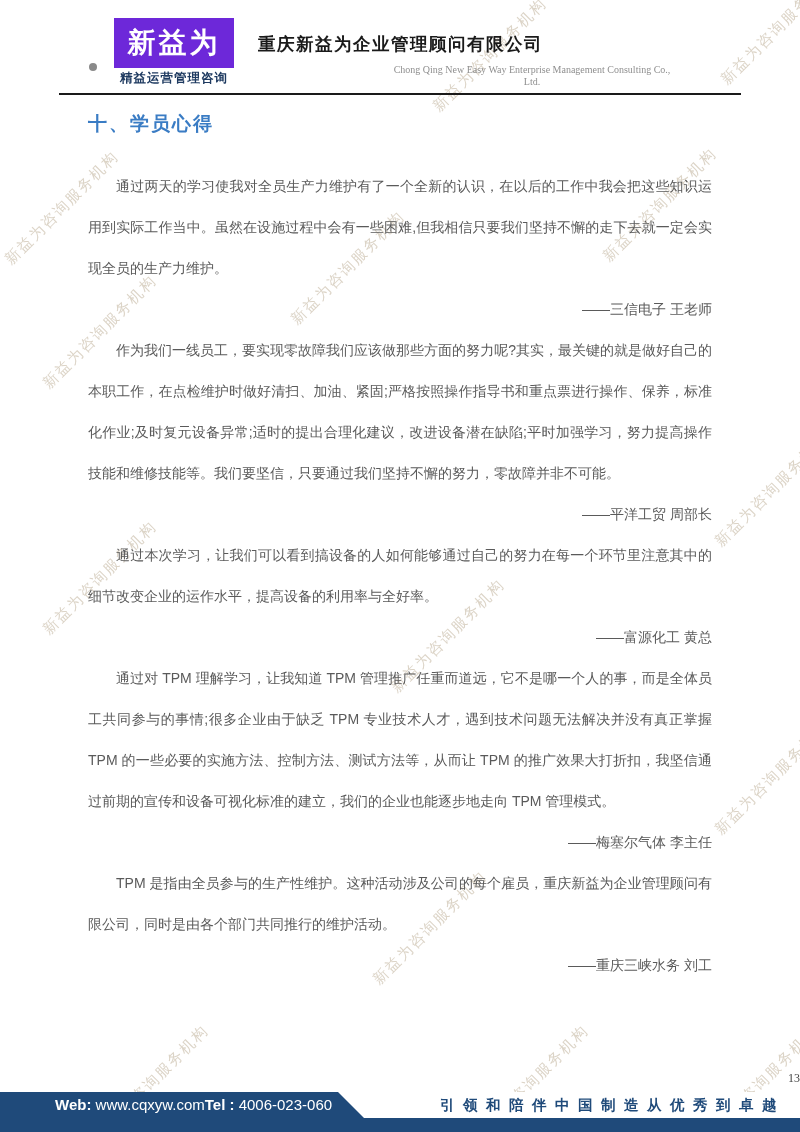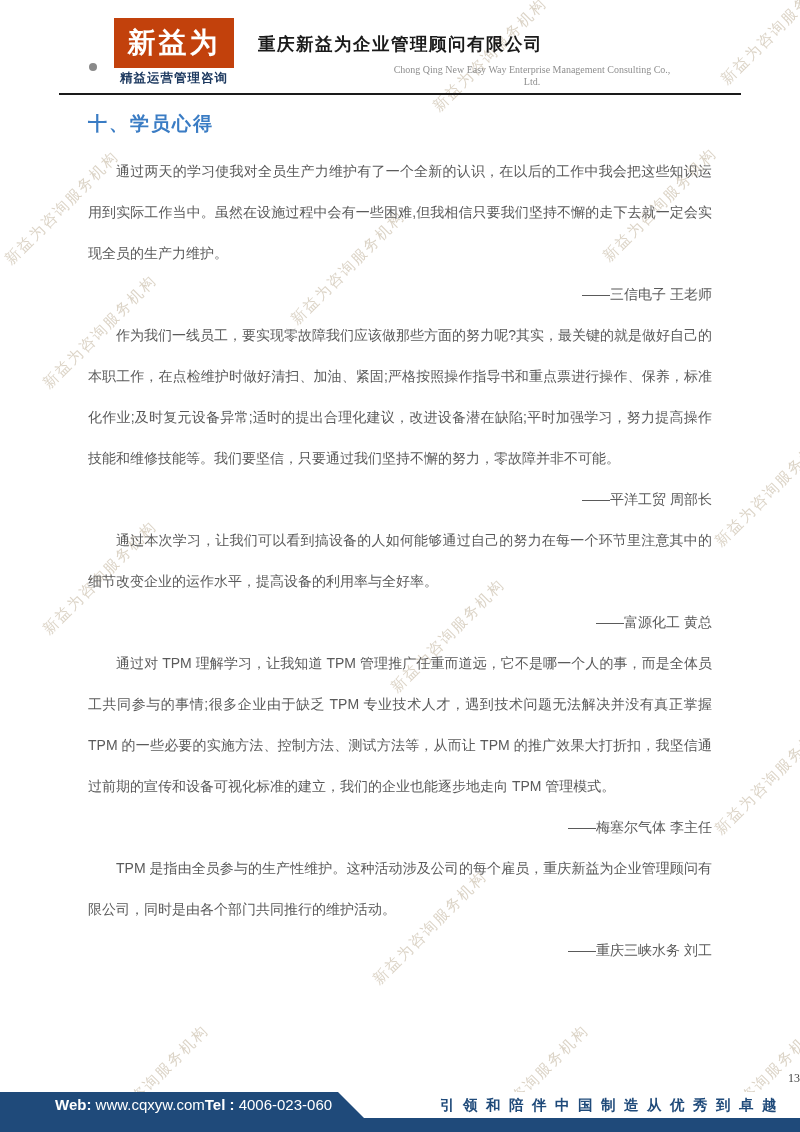--- a/index.html
+++ b/index.html
@@ -23,21 +23,21 @@
   }
   
   .header { position:relative; height:93px; z-index:1; }
   .bullet {
     position:absolute; left:89px; top:63px;
     width:8px; height:8px; border-radius:50%;
     background:#8a8a8a;
   }
   .logo { position:absolute; left:114px; top:18px; width:120px; }
   .logo-main {
-    background:#c2410c; color:#ffffff;
+    background:#6d28d9; color:#ffffff;
     height:50px; line-height:50px;
     font-size:28px; font-weight:bold; text-align:center;
     letter-spacing:3px;
   }
   .logo-sub {
     background:#ffffff; color:#1e3a60;
     font-size:12.5px; font-weight:bold; text-align:center;
     padding-top:2px; letter-spacing:1px;
   }
   .company-cn {
@@ -53,21 +53,21 @@
   }
   .company-en .en1 { white-space:nowrap; }
   .header-rule {
     position:relative; z-index:1;
     margin:0 59px; border-bottom:2px solid #1a1a1a;
   }
   
   .content { position:relative; z-index:1; padding:16px 88px 0 88px; }
   .section-title {
     color:#3a7cc4; font-size:19px; font-weight:bold;
-    letter-spacing:2px; margin-bottom:14px;
+    letter-spacing:2px; margin-bottom:29px;
   }
   .para {
     font-size:14px; color:#5a5a5a;
     line-height:41px; text-align:justify;
     text-indent:2em;
   }
   .attr {
     font-size:14px; color:#5a5a5a;
     line-height:41px; text-align:right;
   }

